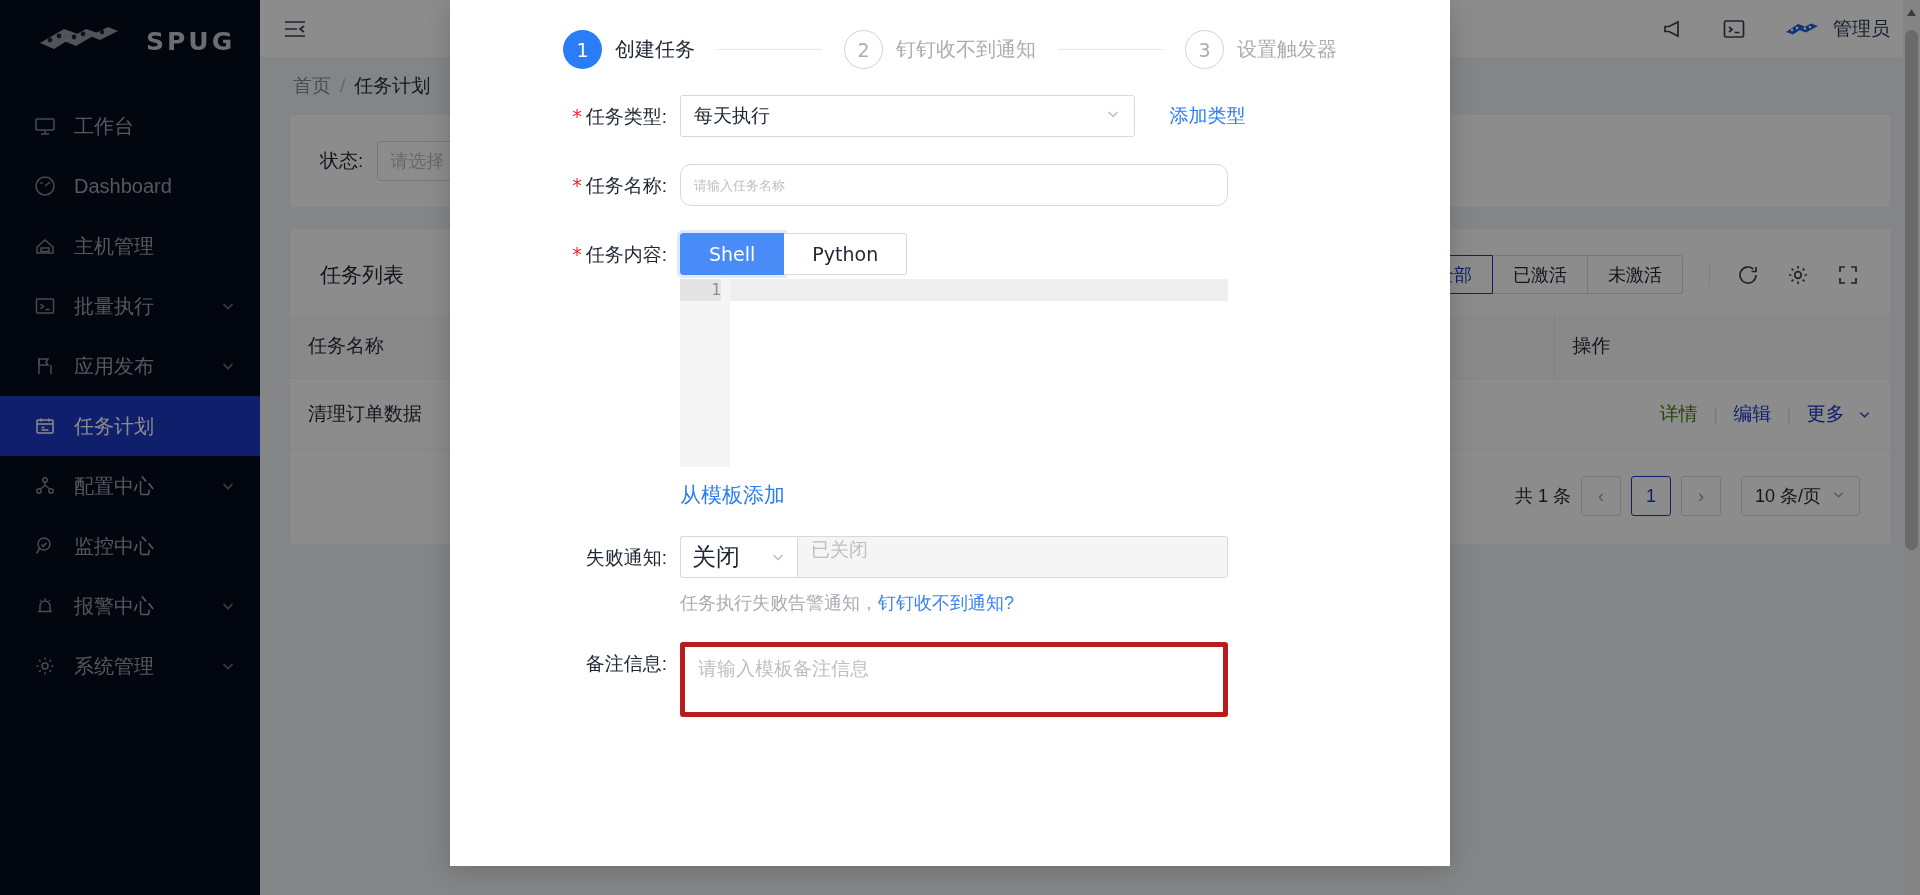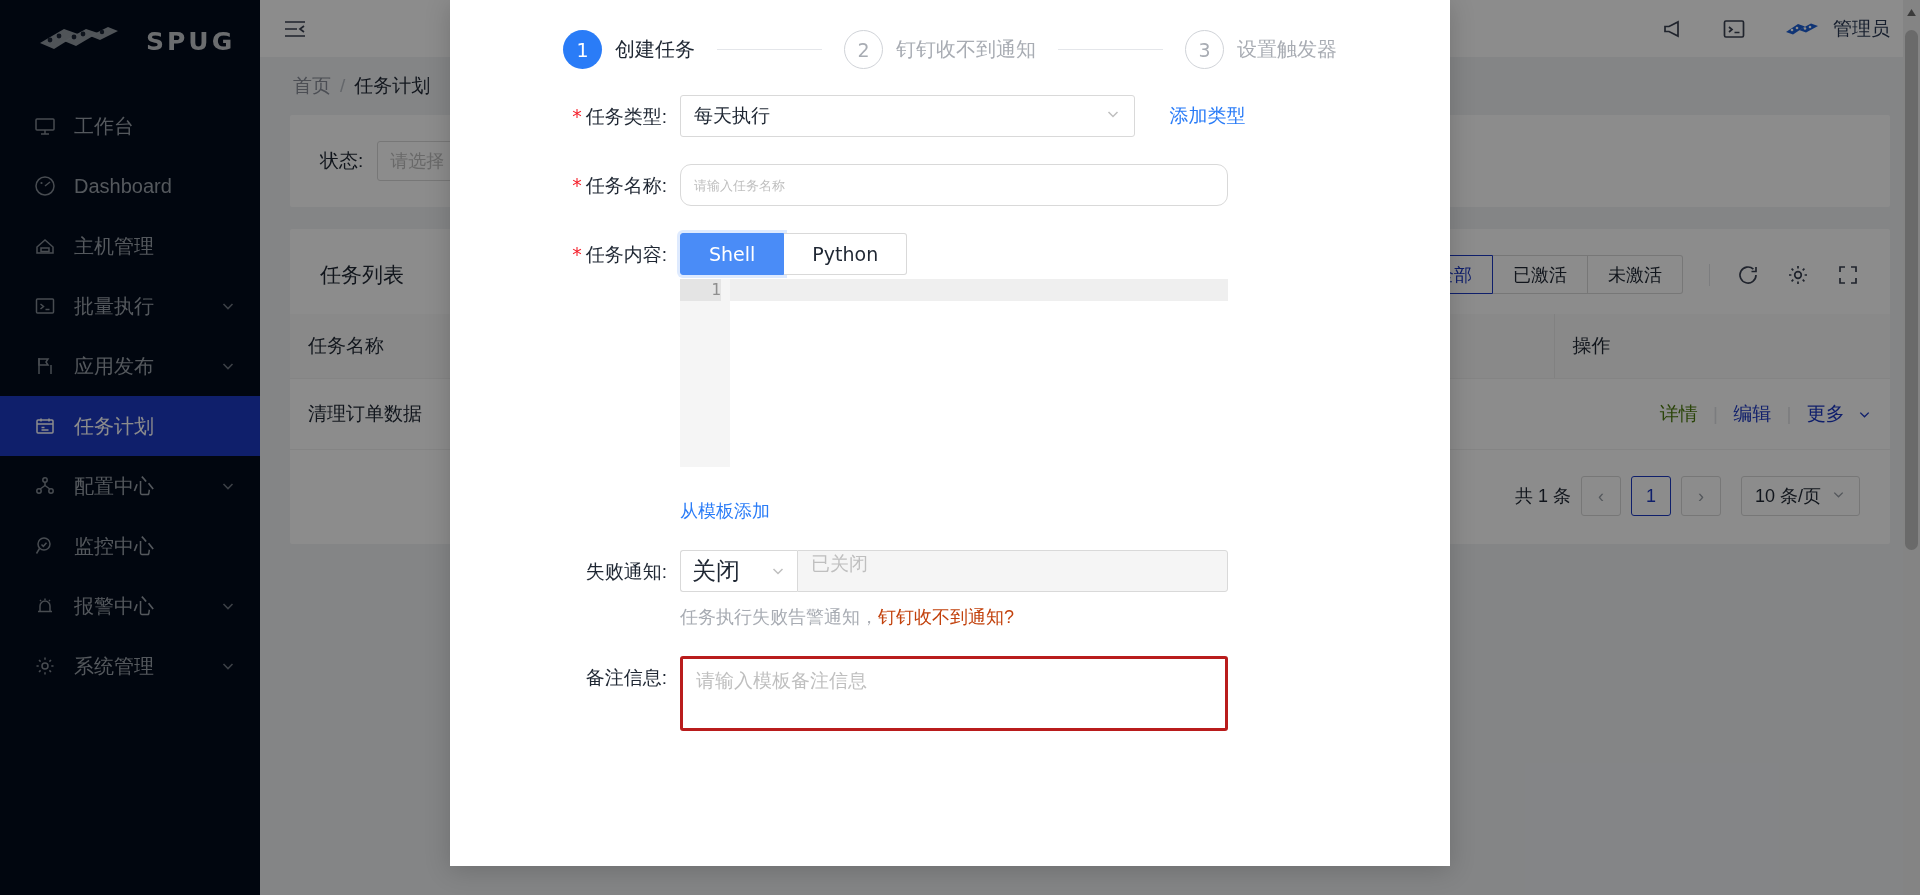--- a/index.html
+++ b/index.html
@@ -211,38 +211,38 @@
   }
   .gutter {
     width: 50px; flex: 0 0 50px; background: #f5f5f5;
     font-family: "DejaVu Sans Mono", monospace; font-size: 16px;
     color: #8e8e8e; text-align: right; padding-right: 9px;
   }
   .gutter .ln-active { background: #e4e4e4; line-height: 22px; }
   .code-area { flex: 1; }
   .code-area .line-active { height: 22px; background: #efefef; }
 
-  .tpl-link { color: #2a7cf7; font-size: 18px; cursor: pointer; margin-top: 32px; display: inline-block; }
+  .tpl-link { color: #2a7cf7; font-size: 21px; cursor: pointer; margin-top: 14px; display: inline-block; }
 
   .notify-row { display: flex; align-items: center; }
   .notify-sel {
     width: 117px; height: 42px; border: 1px solid #d9d9d9; border-right: none;
     border-radius: 3px 0 0 3px; display: flex; align-items: center;
     justify-content: space-between; padding: 0 11px; font-size: 24px; color: #1f2733;
   }
   .notify-input {
     width: 431px; height: 42px; border: 1px solid #d9d9d9;
     border-radius: 0 3px 3px 0; background: #f5f5f5; padding: 0 13px;
     font-size: 19px; color: #bfbfbf; display: flex; align-items: flex-start;
   }
   .hint { font-size: 18px; color: #a8acb3; margin-top: 13px; }
-  .hint .a { color: #c2410c; cursor: pointer; }
+  .hint .a { color: #3b82f6; cursor: pointer; }
 
   .ta {
-    width: 548px; height: 75px; border: 3px solid #b91c1c; border-radius: 3px;
+    width: 548px; height: 75px; border: 5px solid #b91c1c; border-radius: 3px;
     padding: 9px 13px; font-size: 19px; color: #000000; resize: none;
     outline: none; font-family: inherit; background: #fff;
   }
   .ta::placeholder { color: #bfbfbf; }
 
   .next-btn {
     width: 92px; height: 42px; border: 1px solid #d9d9d9; border-radius: 3px;
     background: #f5f5f5; color: #bfbfbf; font-size: 19px;
     display: flex; align-items: center; justify-content: center;
     cursor: not-allowed; font-family: inherit;

